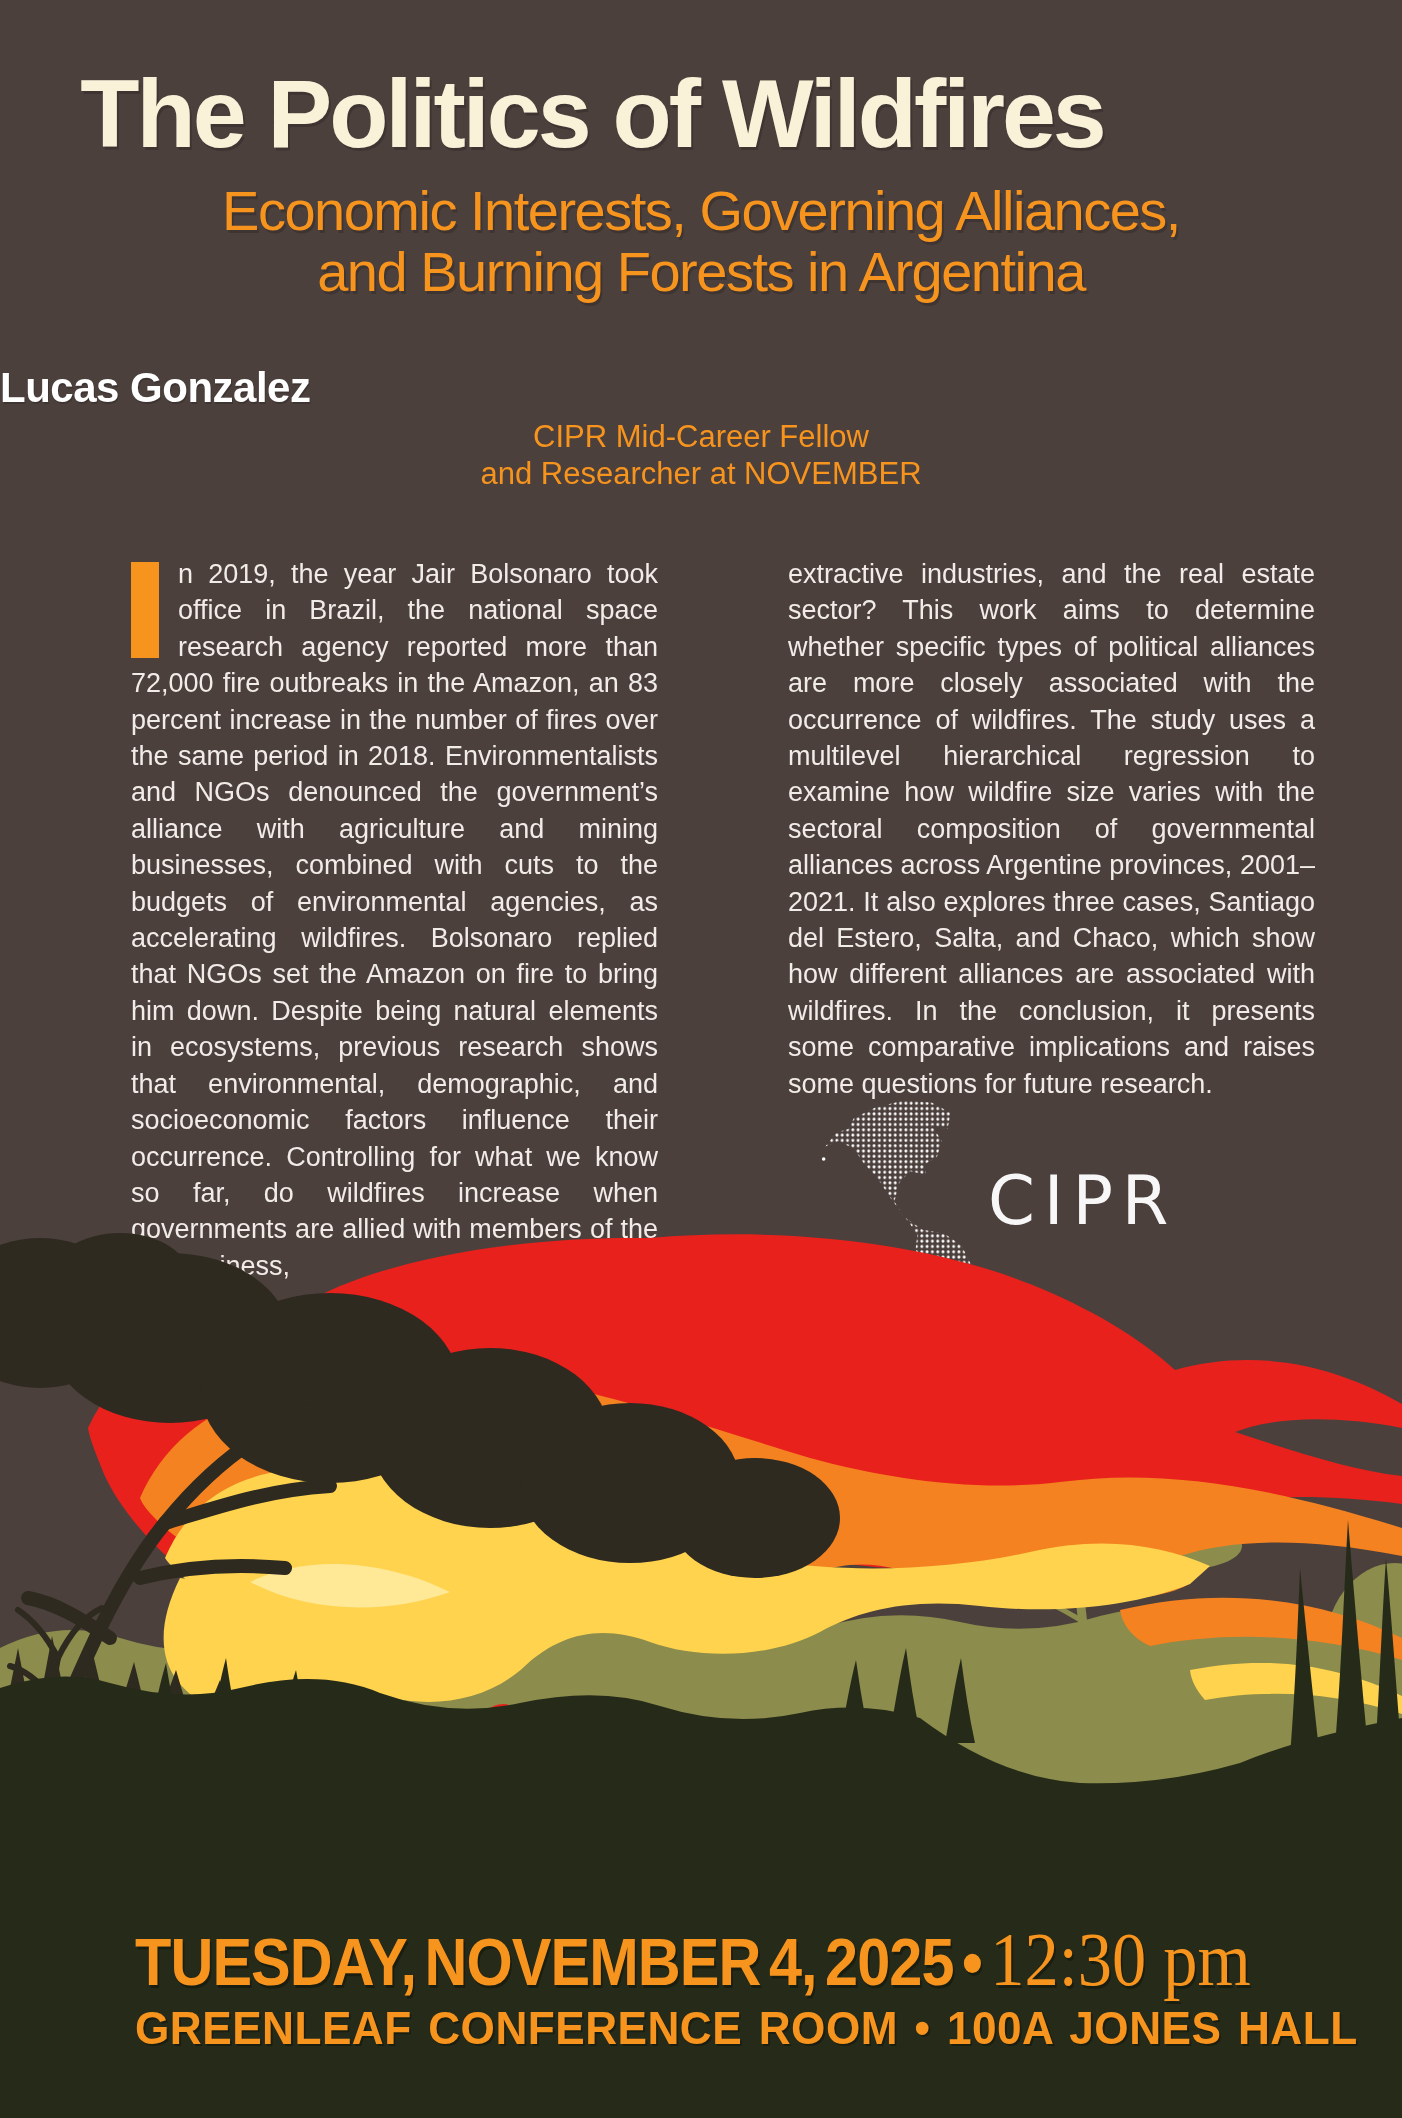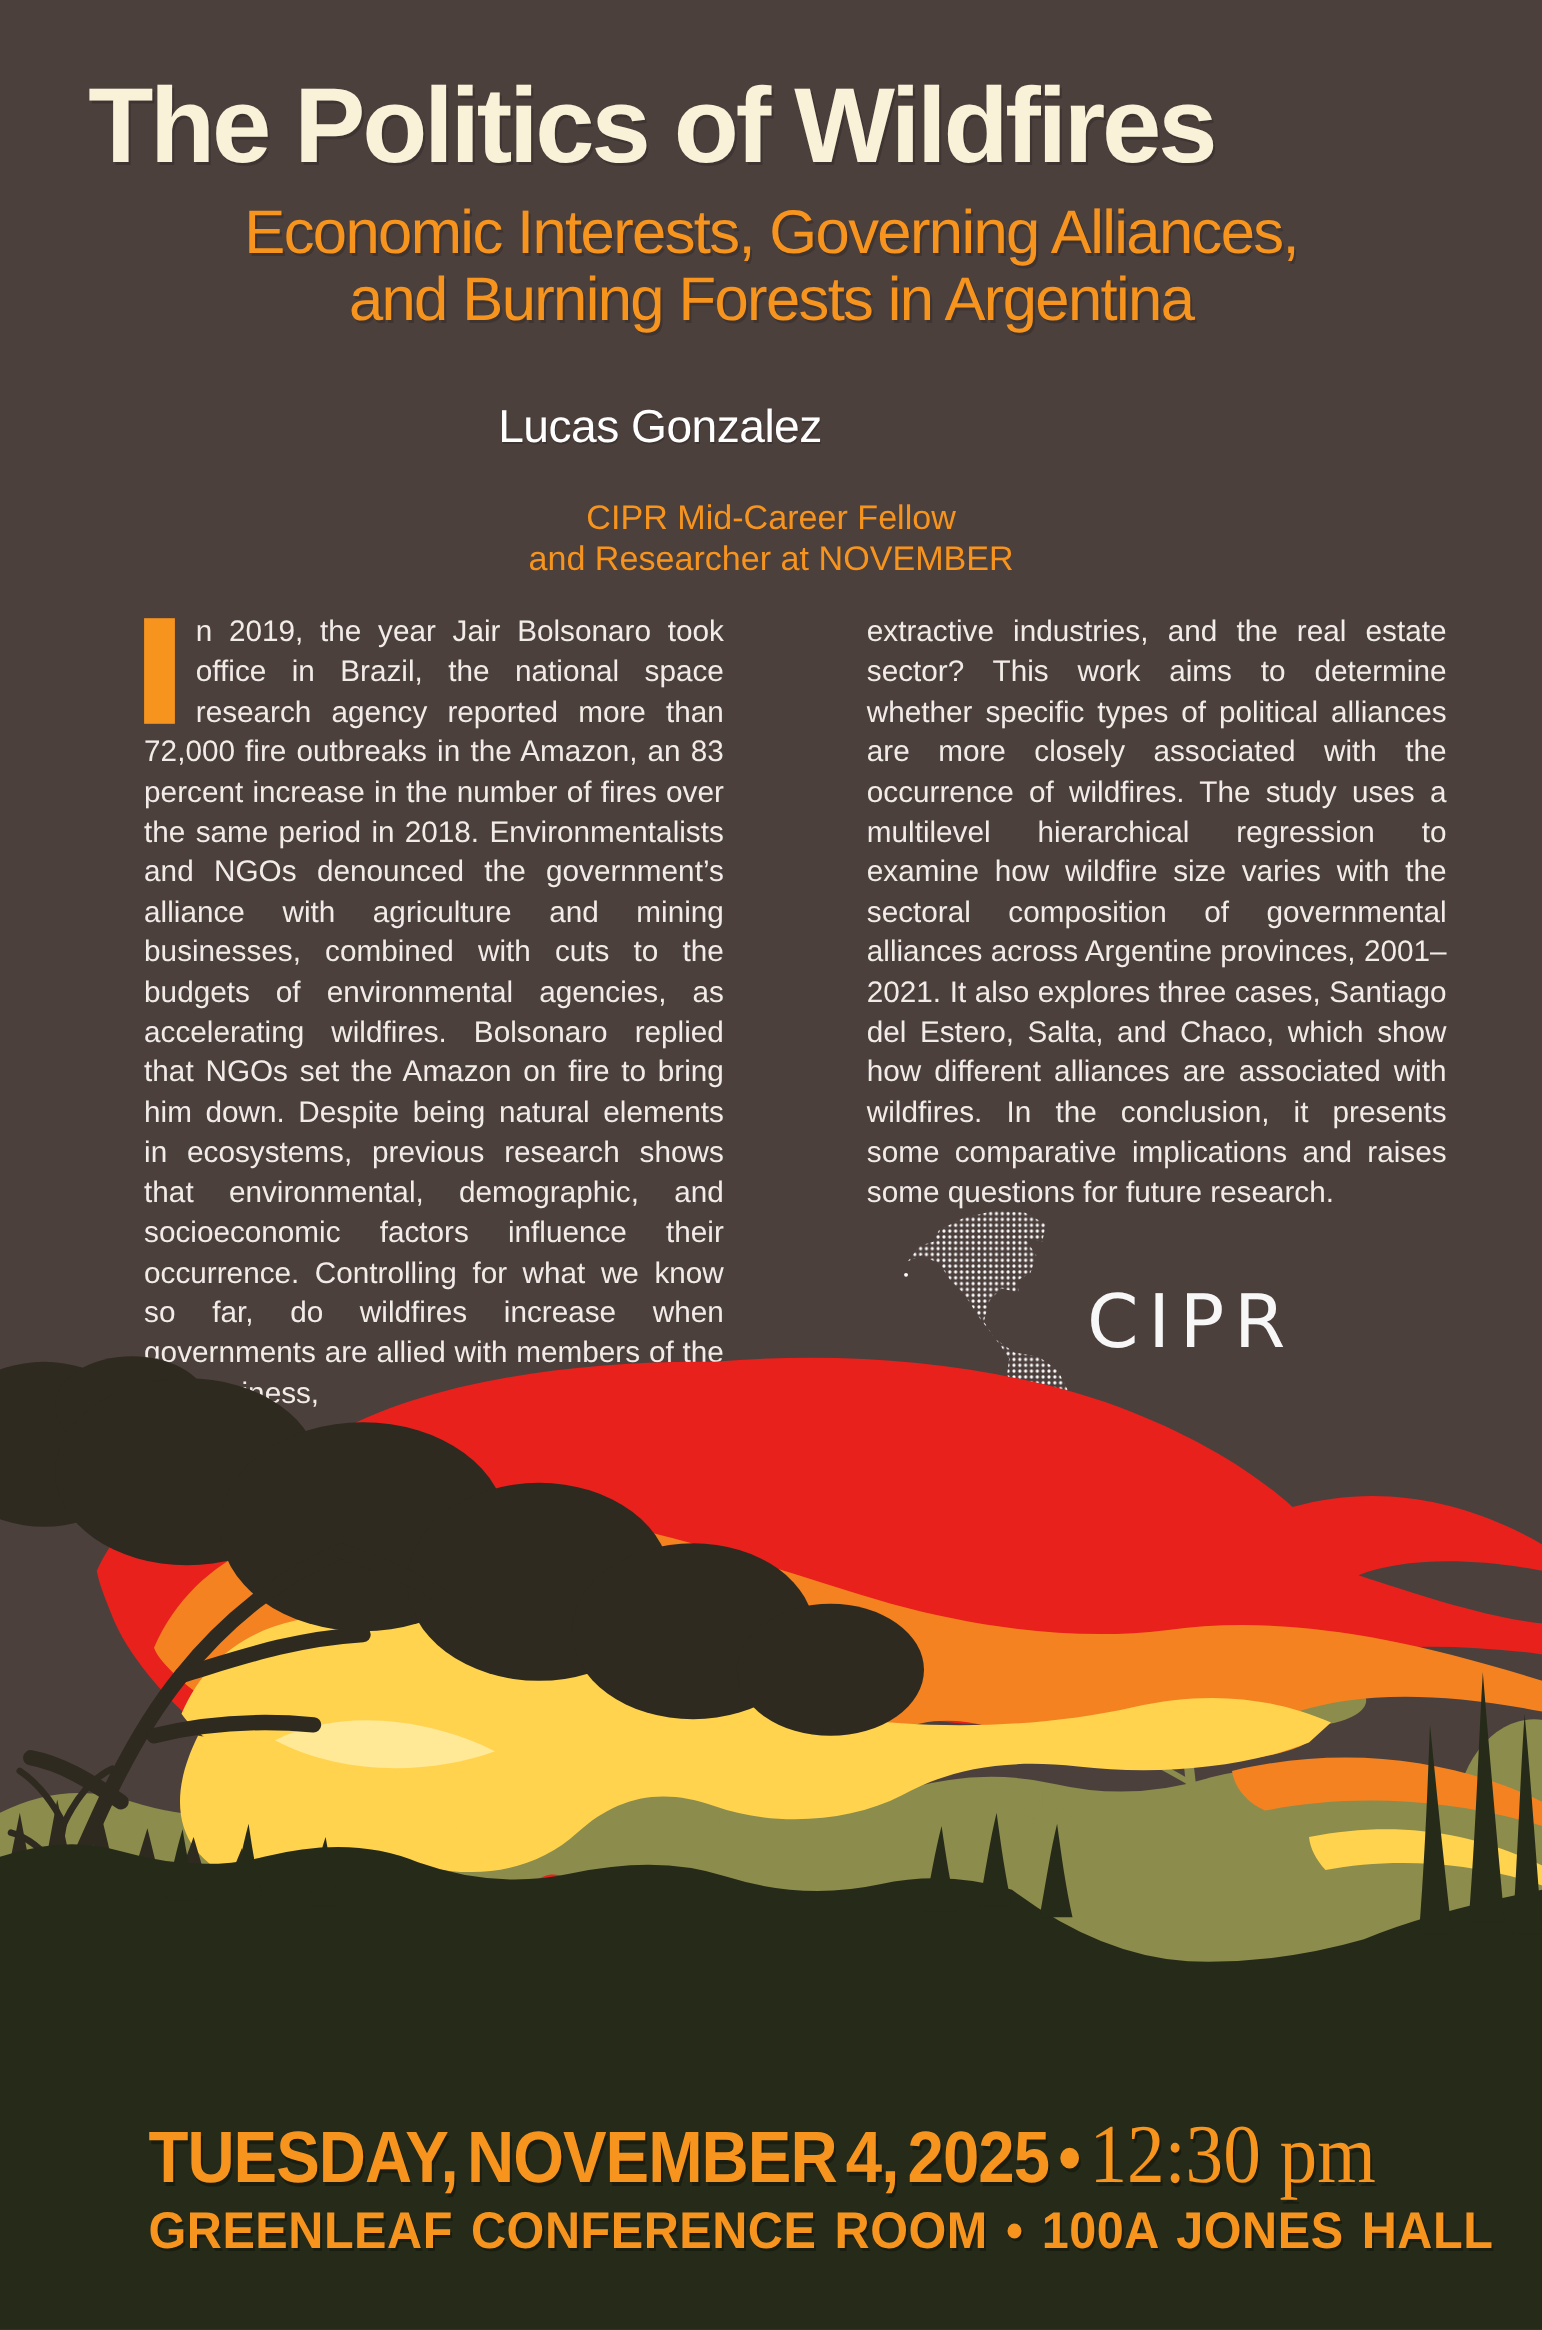--- a/index.html
+++ b/index.html
@@ -23,32 +23,31 @@
   .subtitle{
     left:0;top:180px;width:1402px;
     text-align:center;
     font-size:56px;font-weight:400;letter-spacing:-1.5px;
     line-height:61px;
     color:#f7941e;
     text-shadow:2px 3px 0 rgba(0,0,0,0.18);
   }
   .speaker-name{
     left:0;top:364px;width:1200px;
-    text-align:center;
-    font-size:42px;font-weight:400;letter-spacing:-0.5px;
+    text-align:left;
+    font-size:42px;font-weight:700;letter-spacing:-0.5px;
     color:#ffffff;
     text-shadow:1px 2px 0 rgba(0,0,0,0.18);
   }
   .speaker-roles{
     left:0;top:418px;width:1402px;
     text-align:center;
     font-size:31px;font-weight:400;
     line-height:37px;
     color:#f7941e;
-    margin-top:34px;
   }
 
   
   .col{
     top:556px;width:527px;
     font-size:27px;line-height:36.4px;
     text-align:justify;
     color:#f2ece8;
   }
   .col-left{left:131px;}

